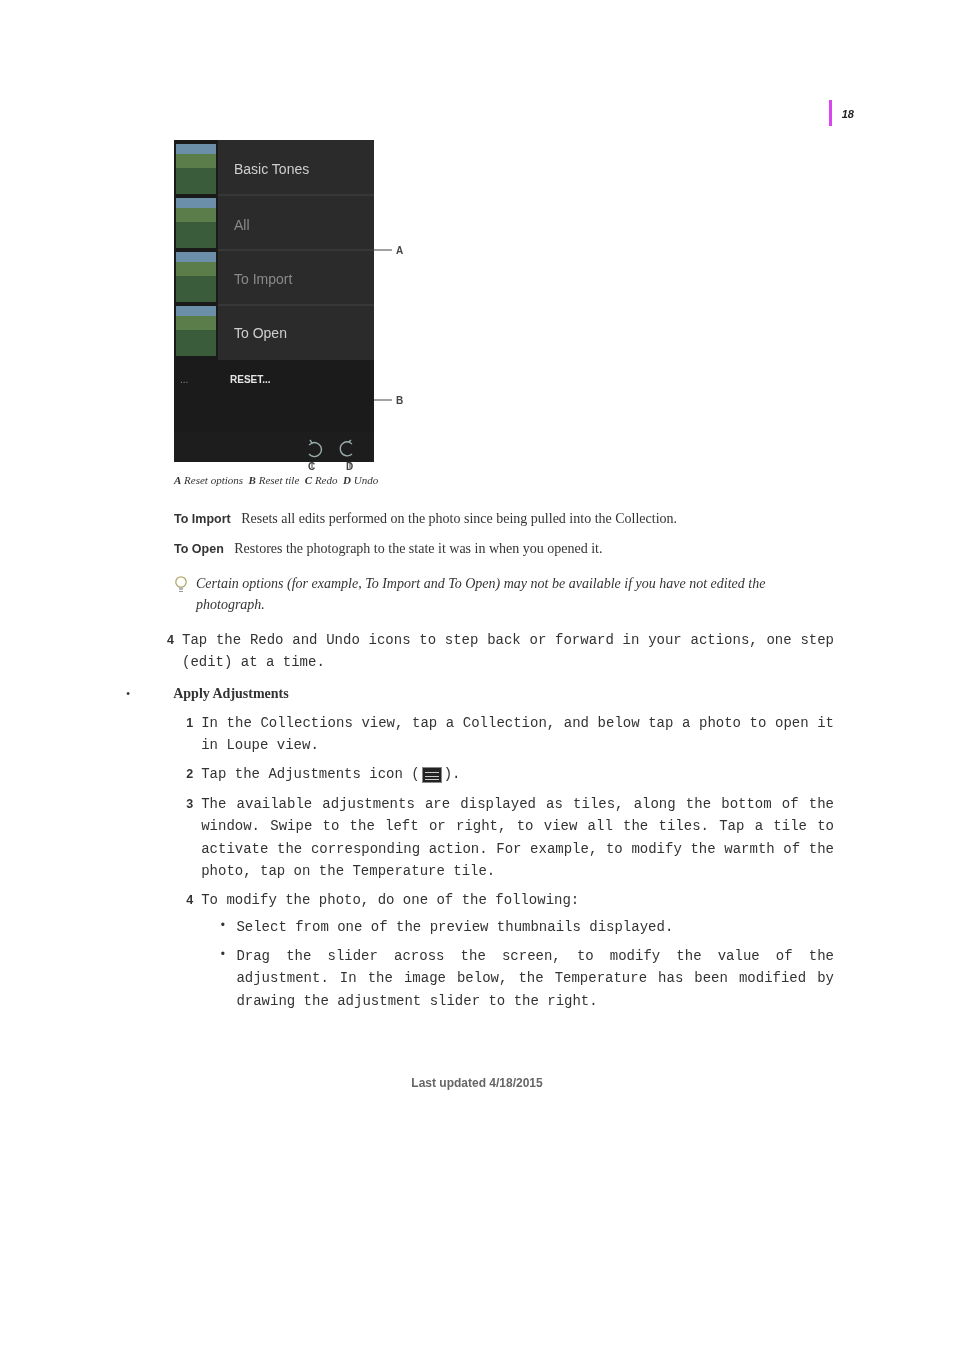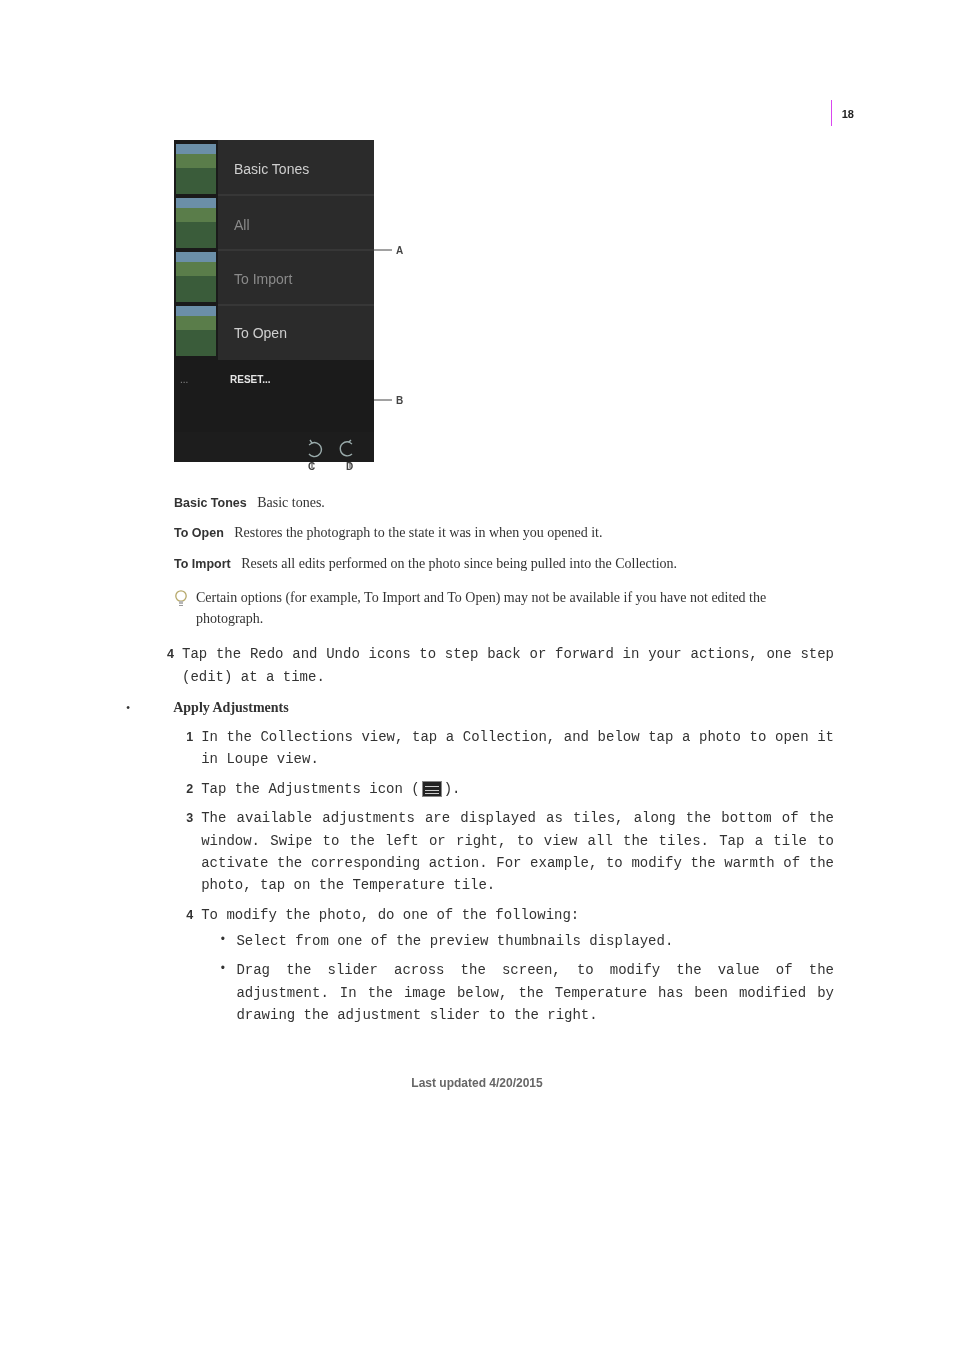--- a/index.html
+++ b/index.html
@@ -13,22 +13,23 @@
   .page {
     padding: 140px 120px 60px 120px;
     position: relative;
     min-height: 1150px;
     box-sizing: border-box;
   }
   .page-num-box {
     position: absolute;
     top: 100px;
     right: 100px;
-    border-left: 1px solid #d946ef;
+    border-left: 3px solid #d946ef;
     padding: 4px 0 4px 10px;
+    font-style: italic;
   }
   .page-num {
     font-family: "Myriad Pro", Arial, sans-serif;
     font-weight: 700;
     font-size: 11px;
     color: #222;
   }
   .running-header {
     font-family: "Myriad Pro", Arial, sans-serif;
     font-weight: 700;
@@ -66,20 +67,21 @@
     font-weight: 700;
     font-size: 12.5px;
   }
   .def-desc {
     font-family: "Minion Pro", Georgia, serif;
   }
   .tip {
     margin: 8px 0 14px 54px;
     padding-left: 22px;
     position: relative;
+    font-style: italic;
     font-size: 14px;
     line-height: 1.5;
   }
   .tip .bulb {
     position: absolute;
     left: 0;
     top: 2px;
     width: 14px;
     height: 20px;
   }
@@ -231,34 +233,36 @@
         <line x1="200" y1="110" x2="218" y2="110" stroke="#444"></line>
         <text x="222" y="114" fill="#444" font-family="Arial" font-size="10" font-weight="700"><tspan>A</tspan></text>
         <line x1="200" y1="260" x2="218" y2="260" stroke="#444"></line>
         <text x="222" y="264" fill="#444" font-family="Arial" font-size="10" font-weight="700"><tspan>B</tspan></text>
         <line x1="138" y1="322" x2="138" y2="328" stroke="#444"></line>
         <text x="134" y="330" fill="#444" font-family="Arial" font-size="10" font-weight="700"><tspan>C</tspan></text>
         <line x1="176" y1="322" x2="176" y2="328" stroke="#444"></line>
         <text x="172" y="330" fill="#444" font-family="Arial" font-size="10" font-weight="700"><tspan>D</tspan></text>
       </svg>
     </div>
+    <div class="caption">
+      <span class="key">A</span> <span>Reset options</span>&nbsp;
+      <span class="key">B</span> <span>Reset tile</span>&nbsp;
+      <span class="key">C</span> <span>Redo</span>&nbsp;
+      <span class="key">D</span> <span>Undo</span>
+    </div>
   </div>
 
   <div class="def-list">
     <div class="def-item">
-      <span class="def-term">Basic Tones</span>
-      <span class="def-desc">&nbsp;&nbsp;<span>Basic tones.</span></span>
+      <span class="def-term">To Import</span>
+      <span class="def-desc">&nbsp;&nbsp;<span>Resets all edits performed on the photo since being pulled into the Collection.</span></span>
     </div>
     <div class="def-item">
       <span class="def-term">To Open</span>
       <span class="def-desc">&nbsp;&nbsp;<span>Restores the photograph to the state it was in when you opened it.</span></span>
-    </div>
-    <div class="def-item">
-      <span class="def-term">To Import</span>
-      <span class="def-desc">&nbsp;&nbsp;<span>Resets all edits performed on the photo since being pulled into the Collection.</span></span>
     </div>
   </div>
 
   <div class="tip">
     <svg class="bulb" viewBox="0 0 14 20">
       <circle cx="7" cy="7" r="5.2" fill="none" stroke="#b6a86a" stroke-width="1.3"></circle>
       <path d="M5 12 L5 15 L9 15 L9 12 Z" fill="#b6b6b6"></path>
       <line x1="5" y1="16.5" x2="9" y2="16.5" stroke="#999" stroke-width="1"></line>
     </svg>
     <span>Certain options (for example, To Import and To Open) may not be available if you have not edited the photograph.</span>
@@ -304,14 +308,14 @@
                   <span class="dot">•</span>
                   <span class="t">Drag the slider across the screen, to modify the value of the adjustment. In the image below, the Temperature has been modified by drawing the adjustment slider to the right.</span>
                 </li>
             </ul>
           </span>
         </li>
       </ol>
     </div>
   </div>
 
-  <div class="footer">Last updated 4/20/2015</div>
+  <div class="footer">Last updated 4/18/2015</div>
 </div>
 
 </body></html>

